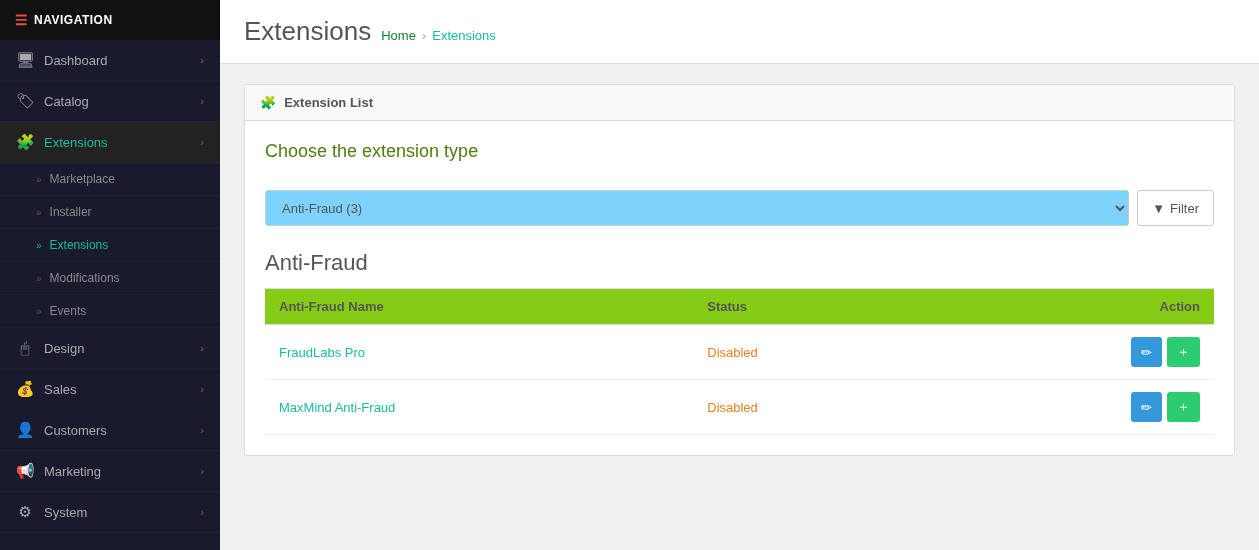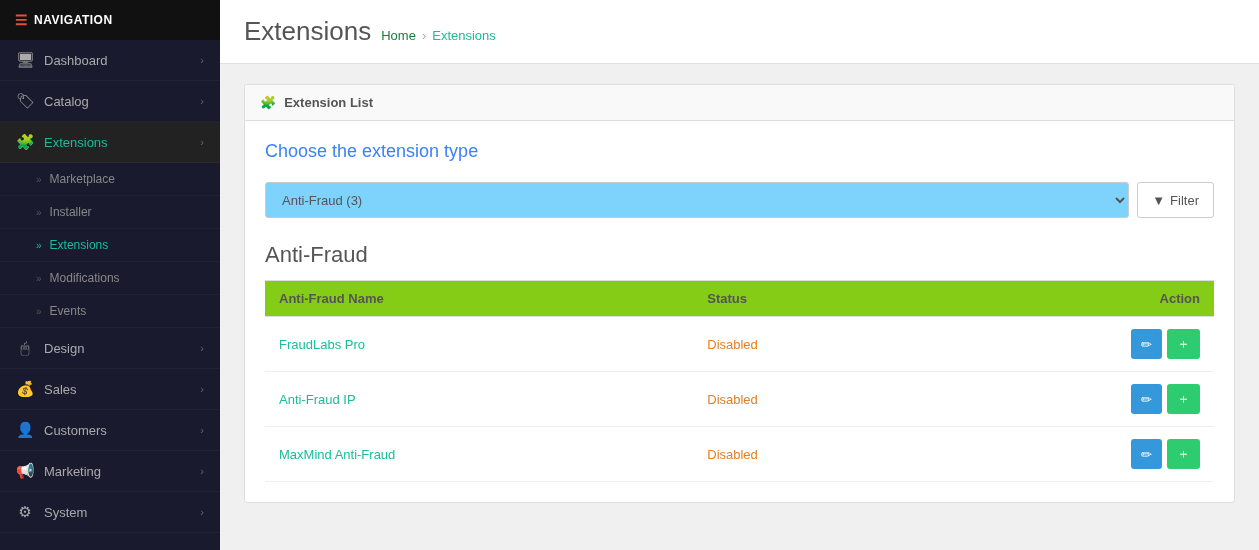--- a/index.html
+++ b/index.html
@@ -107,22 +107,22 @@
       font-size: 13px;
       color: #555;
       font-weight: 600;
     }
     .panel-heading .puzzle-icon { color: #555; }
     .panel-body { padding: 20px; }
 
     .section-title {
       font-size: 18px;
       font-weight: 400;
-      color: #3b82f6;
-      margin-bottom: 20px;
+      color: #4d7c0f;
+      margin-bottom: 28px;
     }
 
     .filter-row {
       display: flex;
       align-items: center;
       gap: 8px;
       margin-bottom: 24px;
     }
     .filter-select {
       flex: 1;
@@ -332,30 +332,20 @@
           <thead>
             <tr>
               <th>Anti-Fraud Name</th>
               <th>Status</th>
               <th class="action-col">Action</th>
             </tr>
           </thead>
           <tbody id="table-body">
           <tr>
       <td><a href="#">FraudLabs Pro</a></td>
-      <td class="status-disabled">Disabled</td>
-      <td class="action-cell">
-        <div class="action-btns">
-          <button class="btn-edit" title="Edit">✏</button>
-          <button class="btn-add" title="Add">＋</button>
-        </div>
-      </td>
-    </tr>
-              <tr>
-      <td><a href="#">Anti-Fraud IP</a></td>
       <td class="status-disabled">Disabled</td>
       <td class="action-cell">
         <div class="action-btns">
           <button class="btn-edit" title="Edit">✏</button>
           <button class="btn-add" title="Add">＋</button>
         </div>
       </td>
     </tr>
               <tr>
       <td><a href="#">MaxMind Anti-Fraud</a></td>

